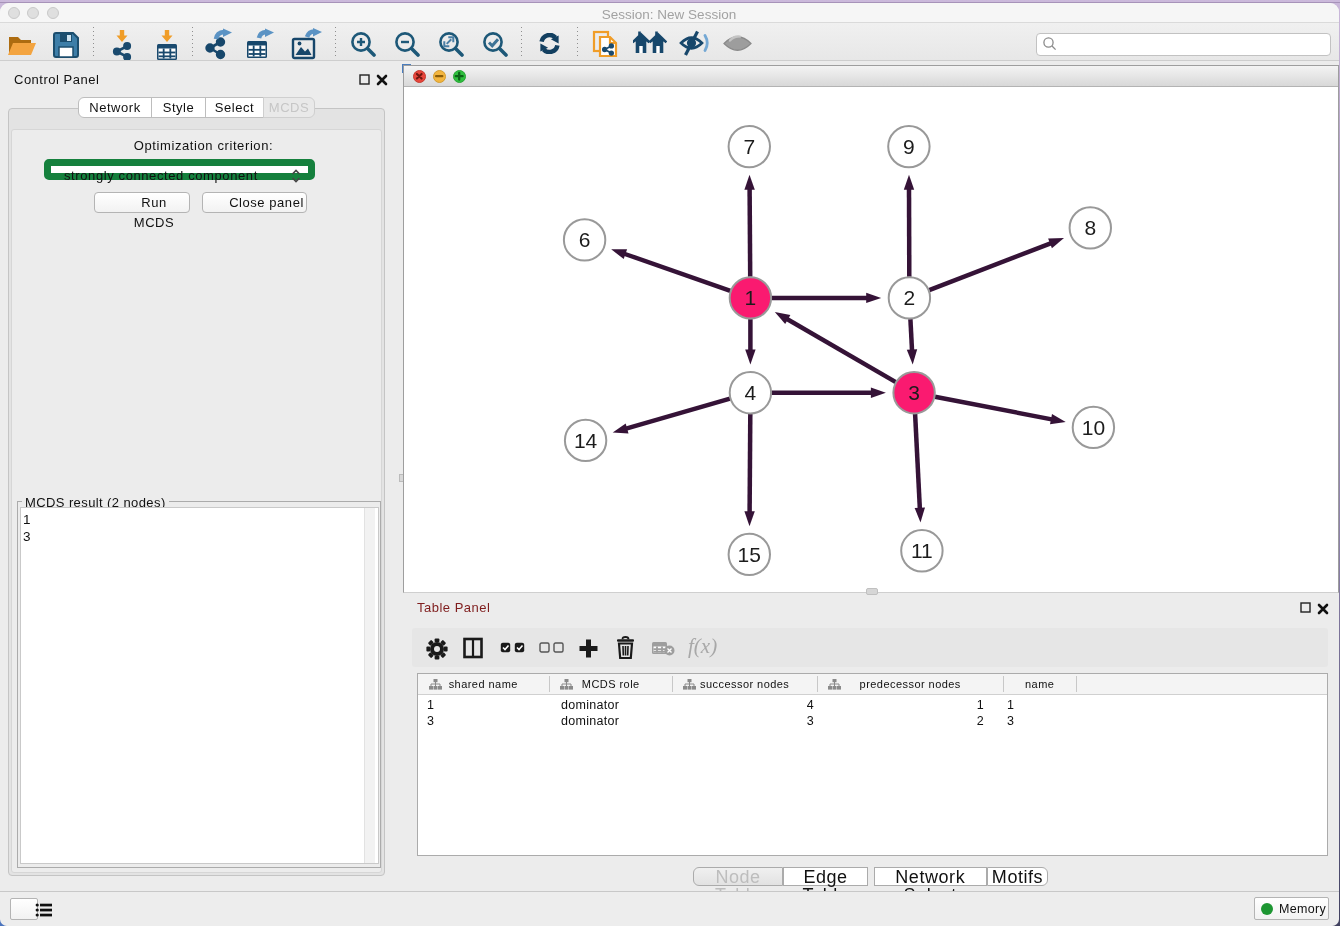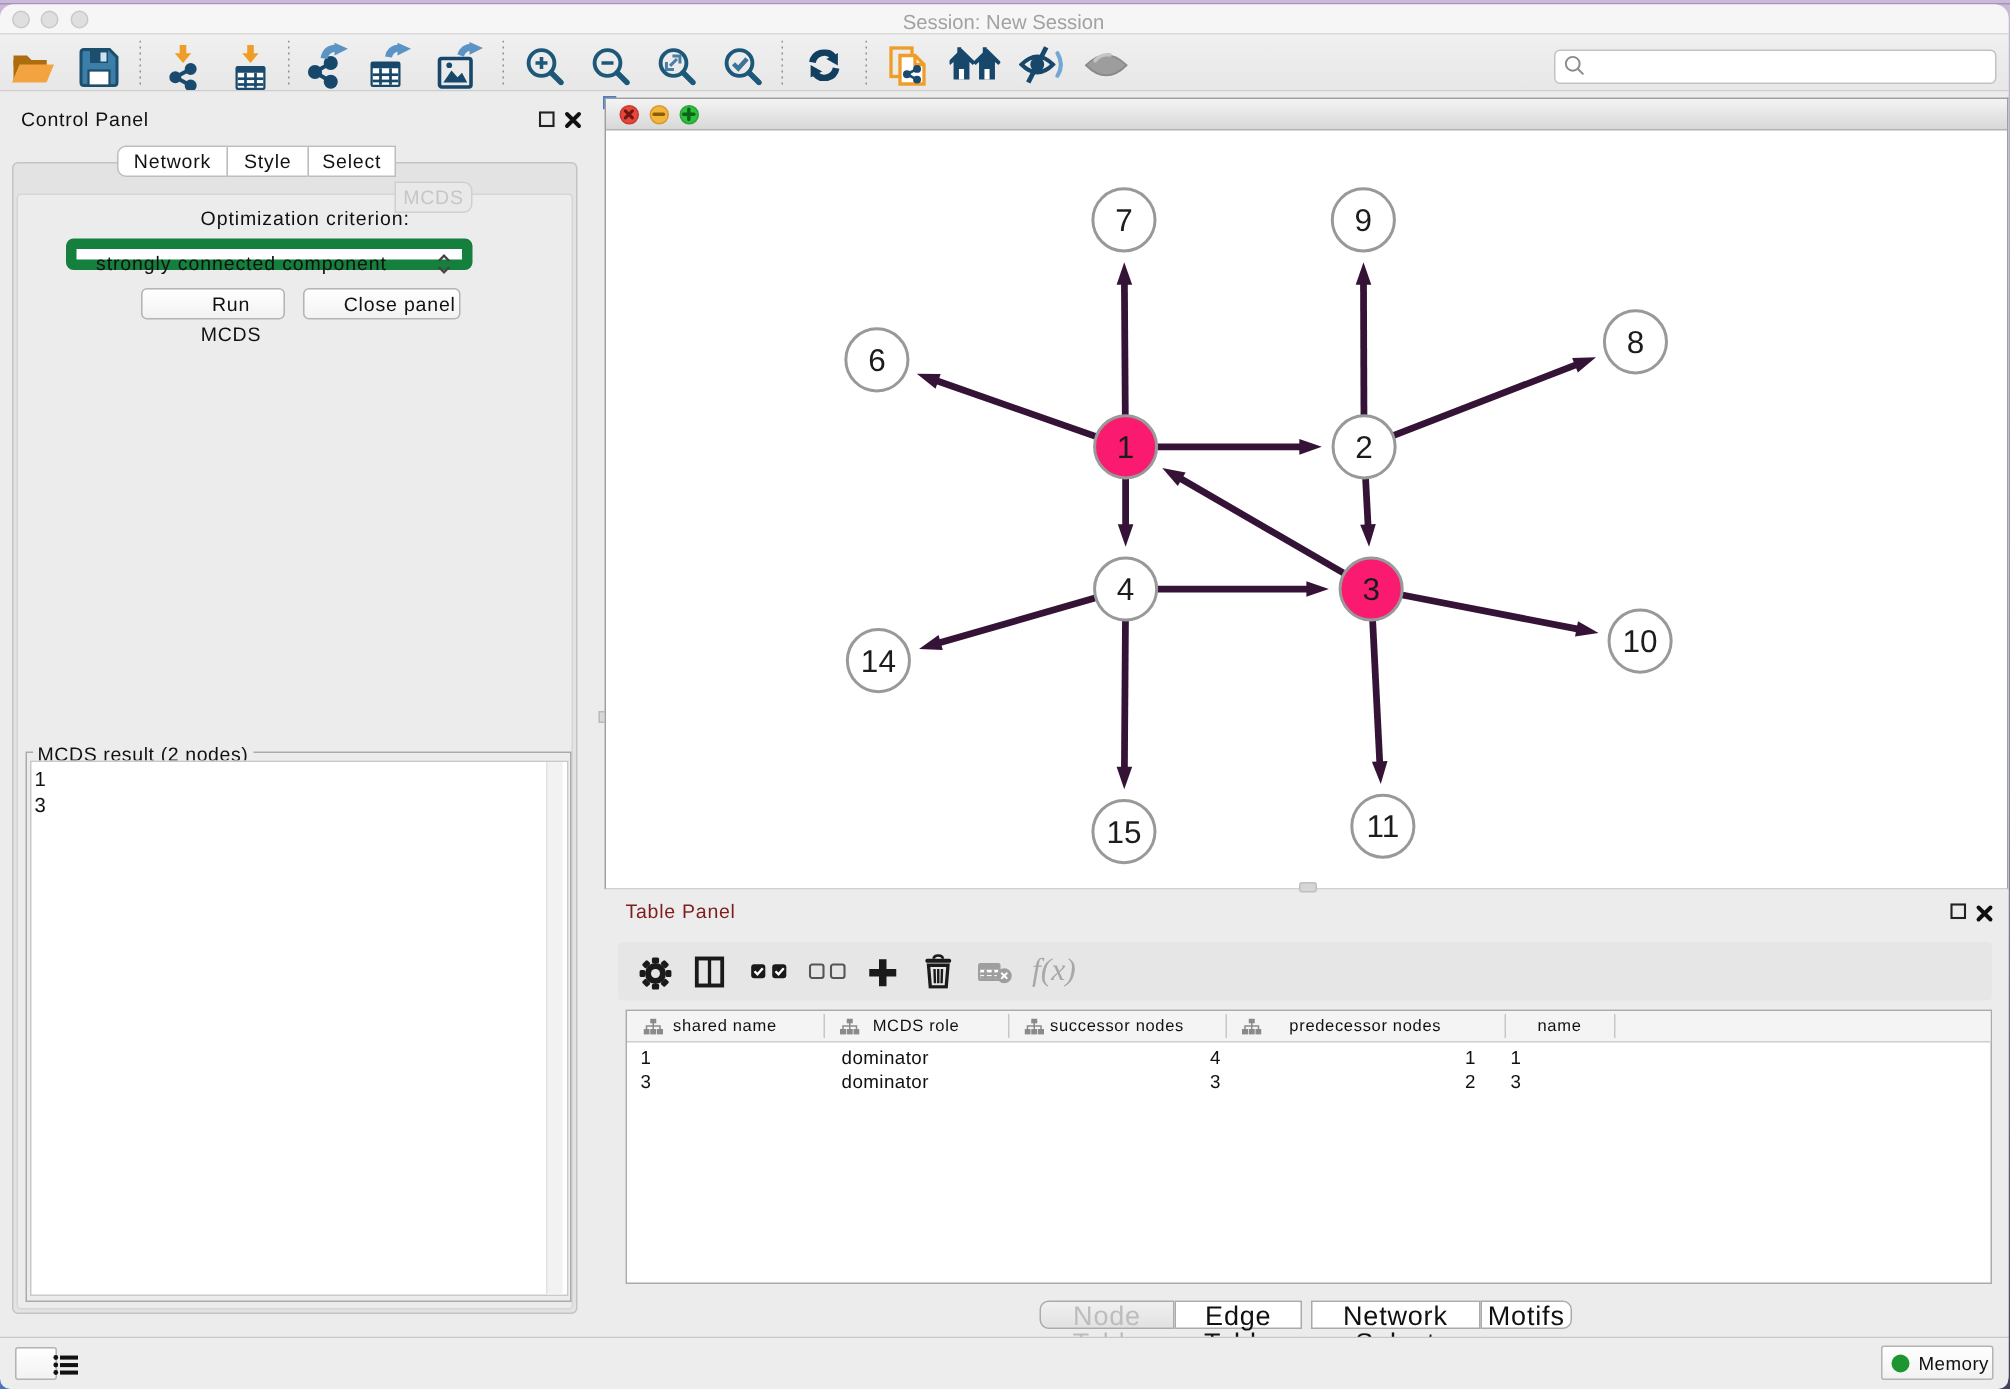--- a/index.html
+++ b/index.html
@@ -189,21 +189,21 @@
     <rect x="1" y="1" width="9" height="9" fill="none" stroke="#222" stroke-width="1.4"></rect>
   </svg>
 <svg class="icon" style="left:376px;top:74px" width="12" height="12" viewBox="0 0 12 12">
     <path d="M2 2 L10 10 M10 2 L2 10" stroke="#111" stroke-width="2.6" stroke-linecap="round"></path>
   </svg>
 <div class="panelbox"></div>
 <div class="panelinner"></div>
 <div class="tab" style="left:78px;width:74px;border-radius:6px 0 0 6px;">Network</div>
 <div class="tab" style="left:151px;width:55px;">Style</div>
 <div class="tab" style="left:205px;width:59px;">Select</div>
-<div class="tab" style="left:263px;width:52px;background:#e9e9e9;color:#c6c6c6;border-radius:0 6px 6px 0;border-color:#cfcfcf;margin-top:24px;">MCDS</div>
+<div class="tab" style="left:263px;width:52px;background:#e9e9e9;color:#c6c6c6;border-radius:0 6px 6px 0;border-color:#cfcfcf;">MCDS</div>
 <div class="abs" style="left:7px;top:138px;width:393px;text-align:center;font-size:13px;color:#111;letter-spacing:0.6px;">Optimization criterion:</div>
 <div class="abs" style="left:44px;top:159px;width:271px;height:21px;background:#fff;border:7px solid #15803d;border-radius:5px;box-sizing:border-box;">
   <span style="position:absolute;left:13px;top:2px;font-size:13px;color:#111;letter-spacing:0.6px;">strongly connected component</span>
   <svg style="position:absolute;right:7px;top:3px" width="10" height="14" viewBox="0 0 10 14">
       <path d="M1.5 5 L5 1.5 L8.5 5" fill="none" stroke="#444" stroke-width="1.6"></path>
       <path d="M1.5 9 L5 12.5 L8.5 9" fill="none" stroke="#444" stroke-width="1.6"></path>
     </svg>
 </div>
 <div class="btn" style="left:94px;top:192px;width:96px;height:21px;line-height:20px;">Run MCDS</div>
 <div class="btn" style="left:202px;top:192px;width:105px;height:21px;line-height:20px;">Close panel</div>

